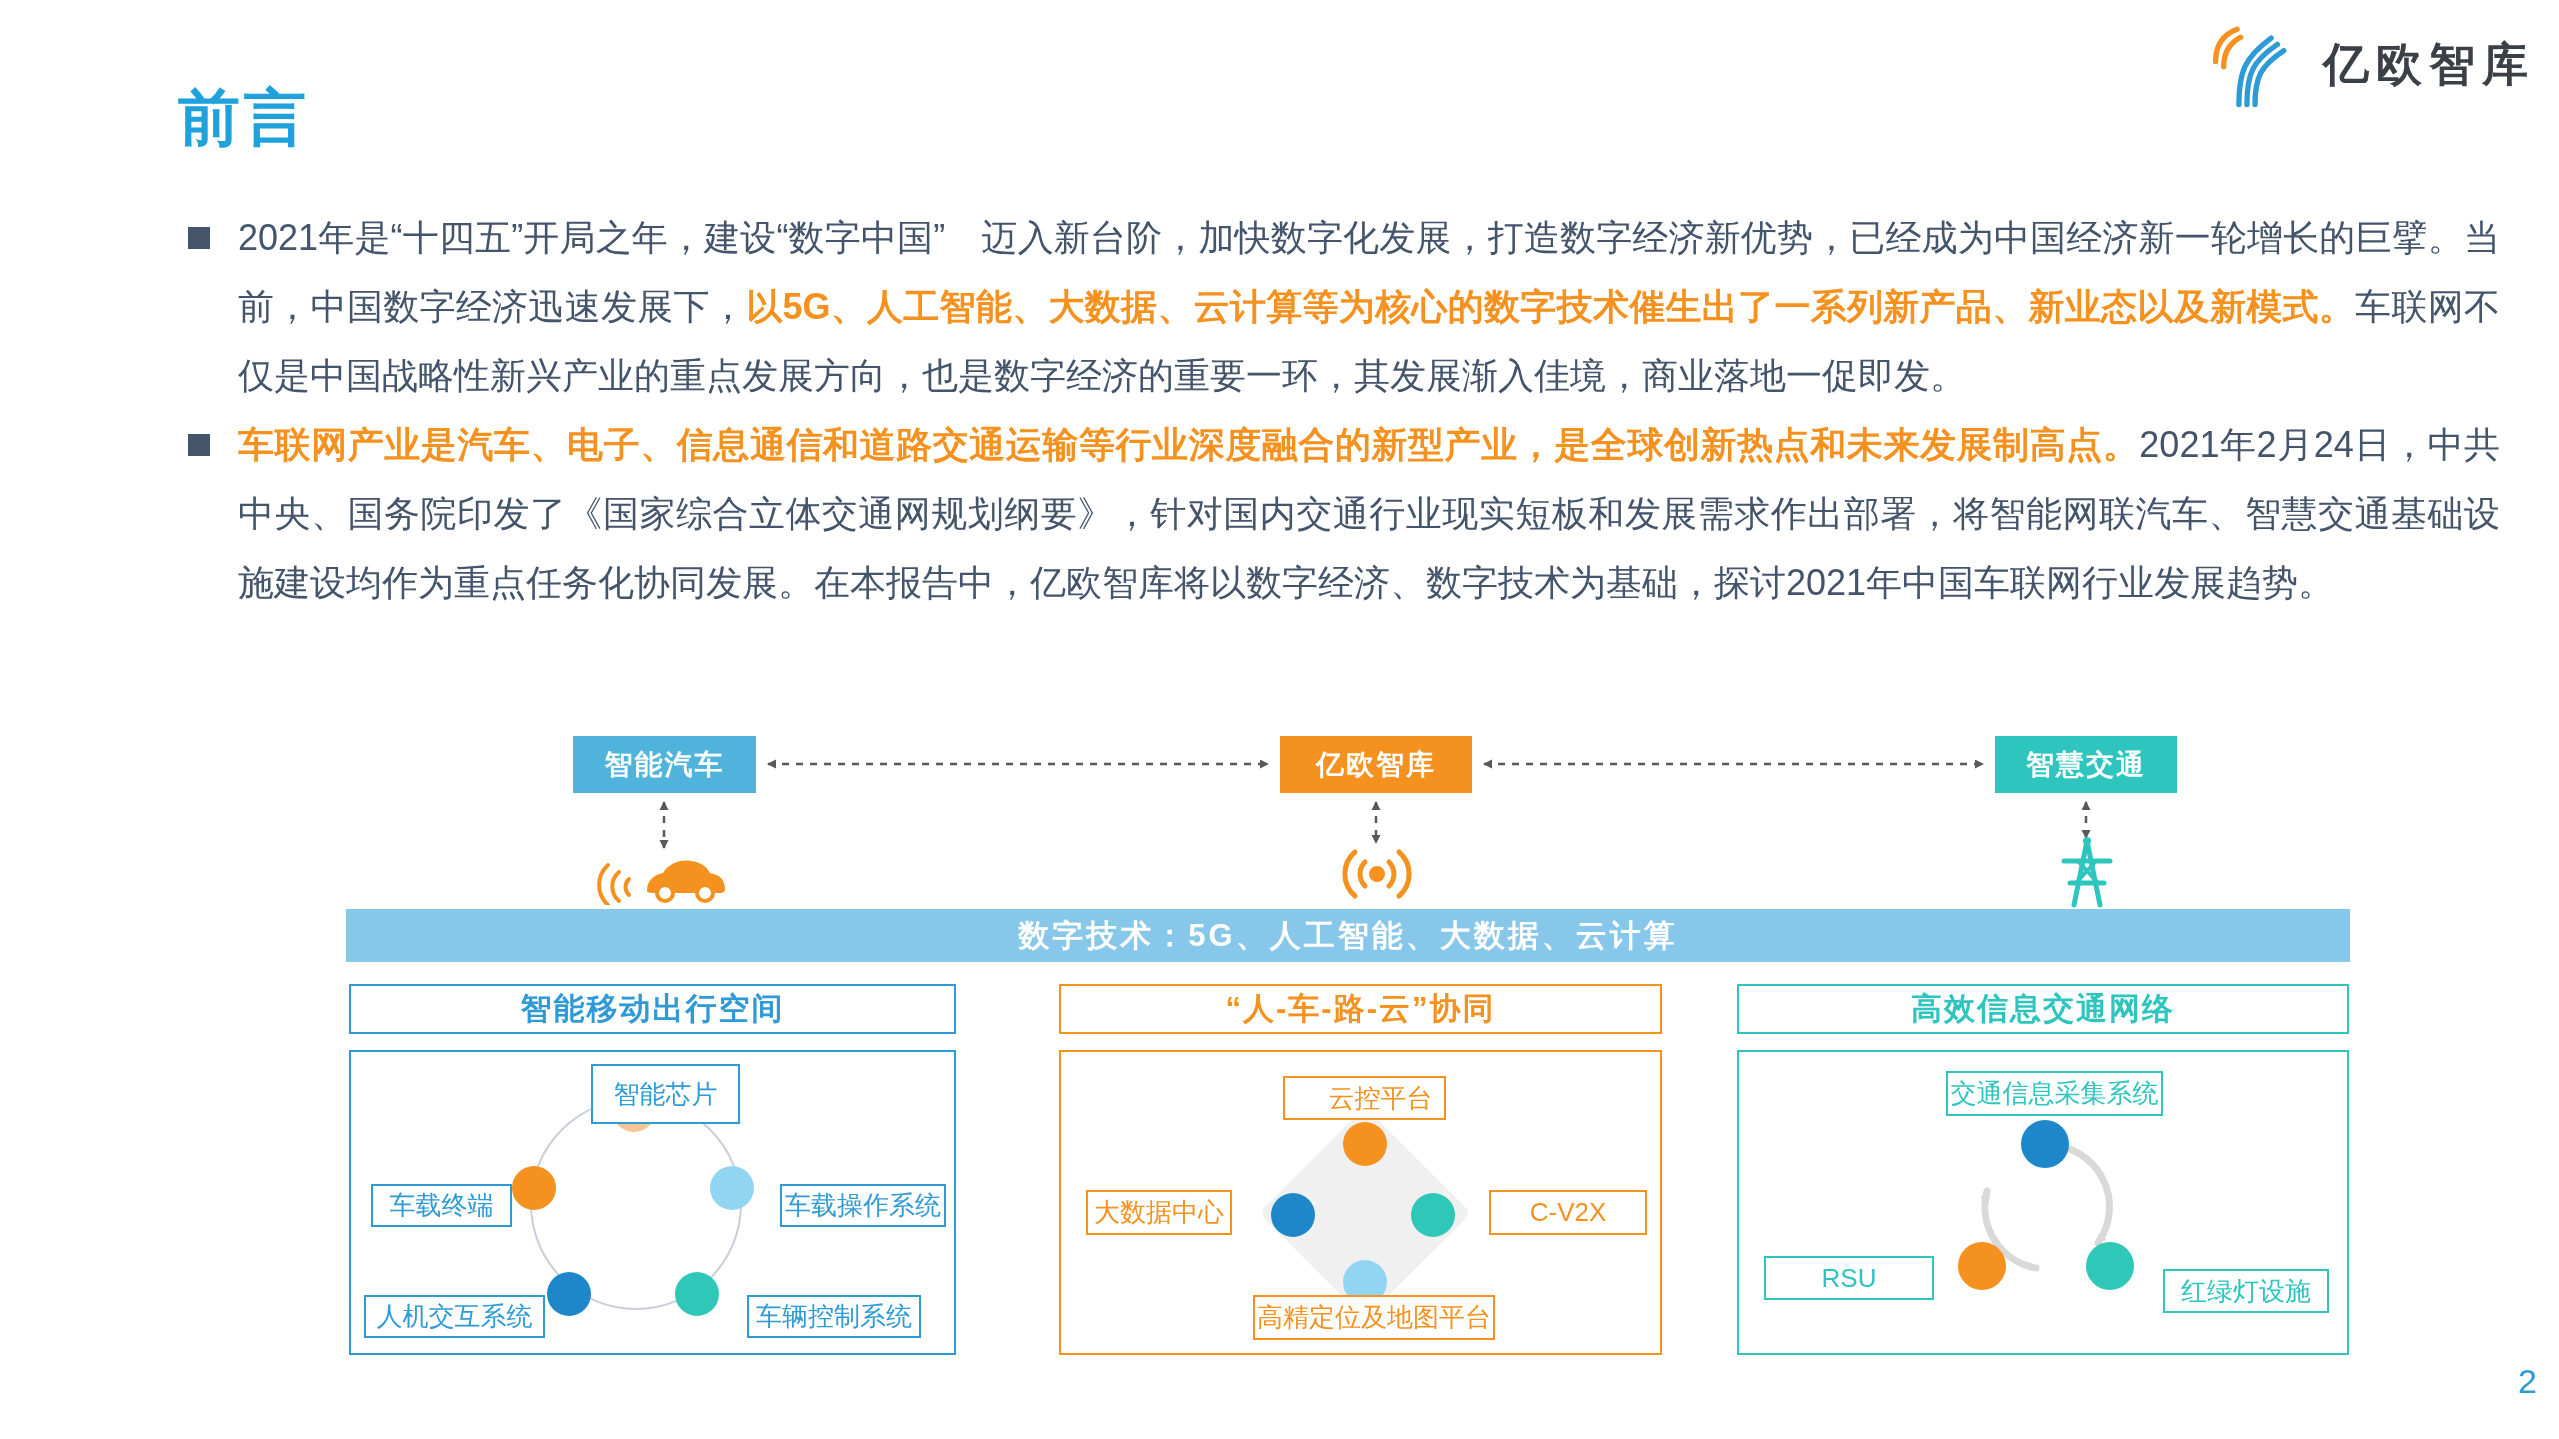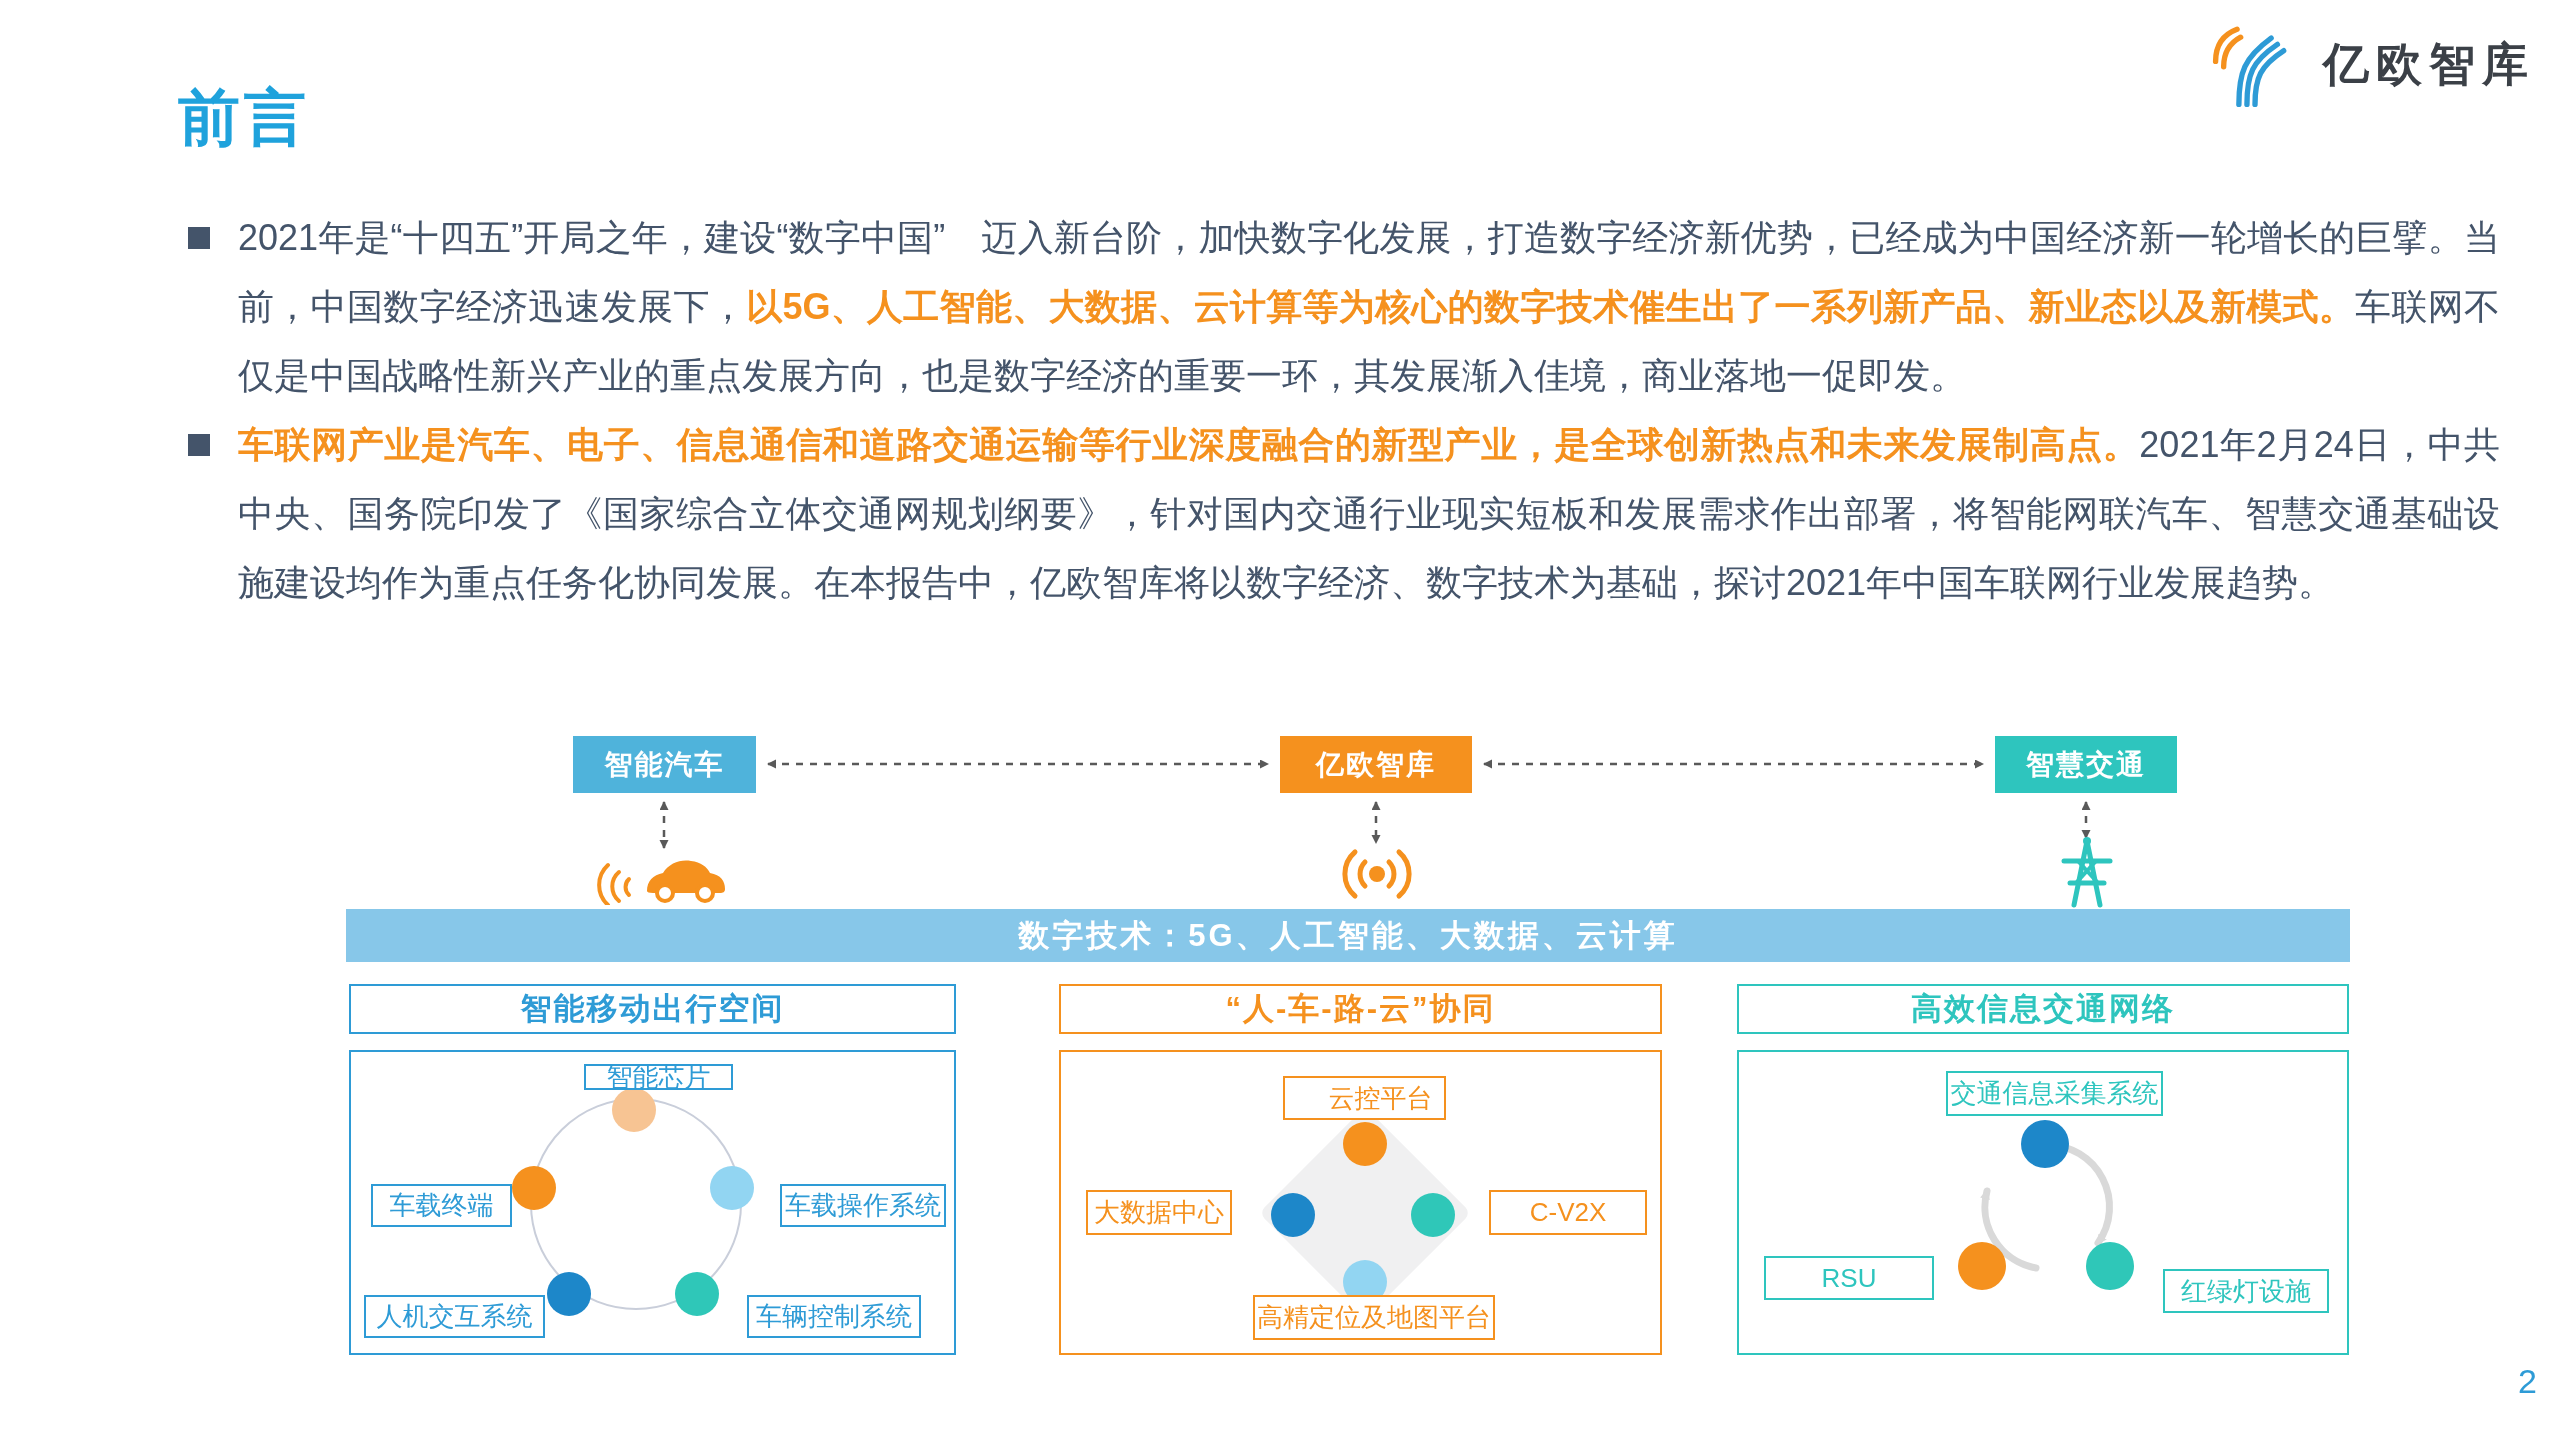--- a/index.html
+++ b/index.html
@@ -159,21 +159,21 @@
       <span>高效信息交通网络</span>
     </div>
 
   <div class="abs section c-blue" style="left:349px;top:1050px;width:607px;height:305px;">
     <div class="ring" style="left:179px;top:46px;width:208px;height:208px;"></div>
     <span class="dot peach" style="left:261px;top:36px;"></span>
     <span class="dot orange" style="left:161px;top:114px;"></span>
     <span class="dot light-blue" style="left:359px;top:114px;"></span>
     <span class="dot deep-blue" style="left:196px;top:220px;"></span>
     <span class="dot teal" style="left:324px;top:220px;"></span>
-    <div class="lbl c-blue" style="left:233px;top:12px;width:149px;height:26px;">
+    <div class="lbl c-blue" style="left:240px;top:12px;width:149px;height:60px;">
         <span>智能芯片</span>
       </div>
     <div class="lbl c-blue" style="left:20px;top:132px;width:141px;height:43px;">
         <span>车载终端</span>
       </div>
     <div class="lbl c-blue" style="left:429px;top:132px;width:166px;height:43px;">
         <span>车载操作系统</span>
       </div>
     <div class="lbl c-blue" style="left:13px;top:243px;width:181px;height:43px;">
         <span>人机交互系统</span>

